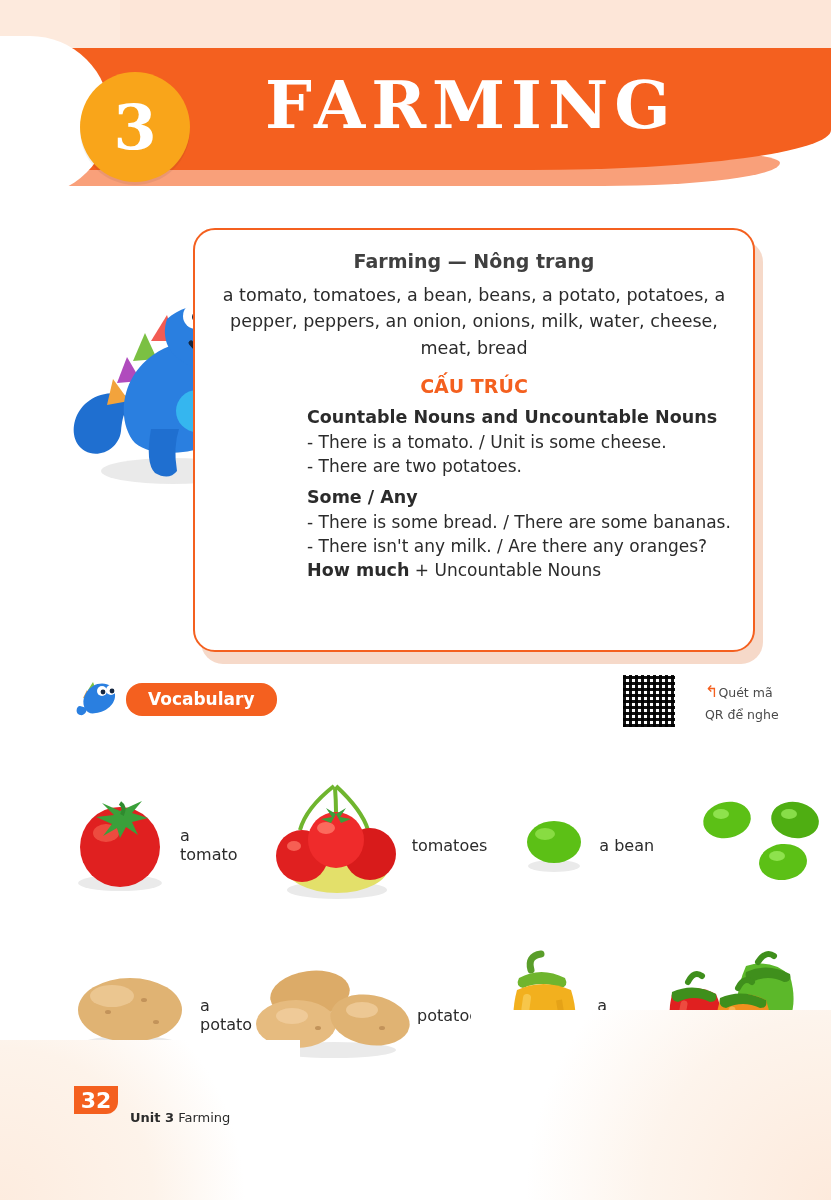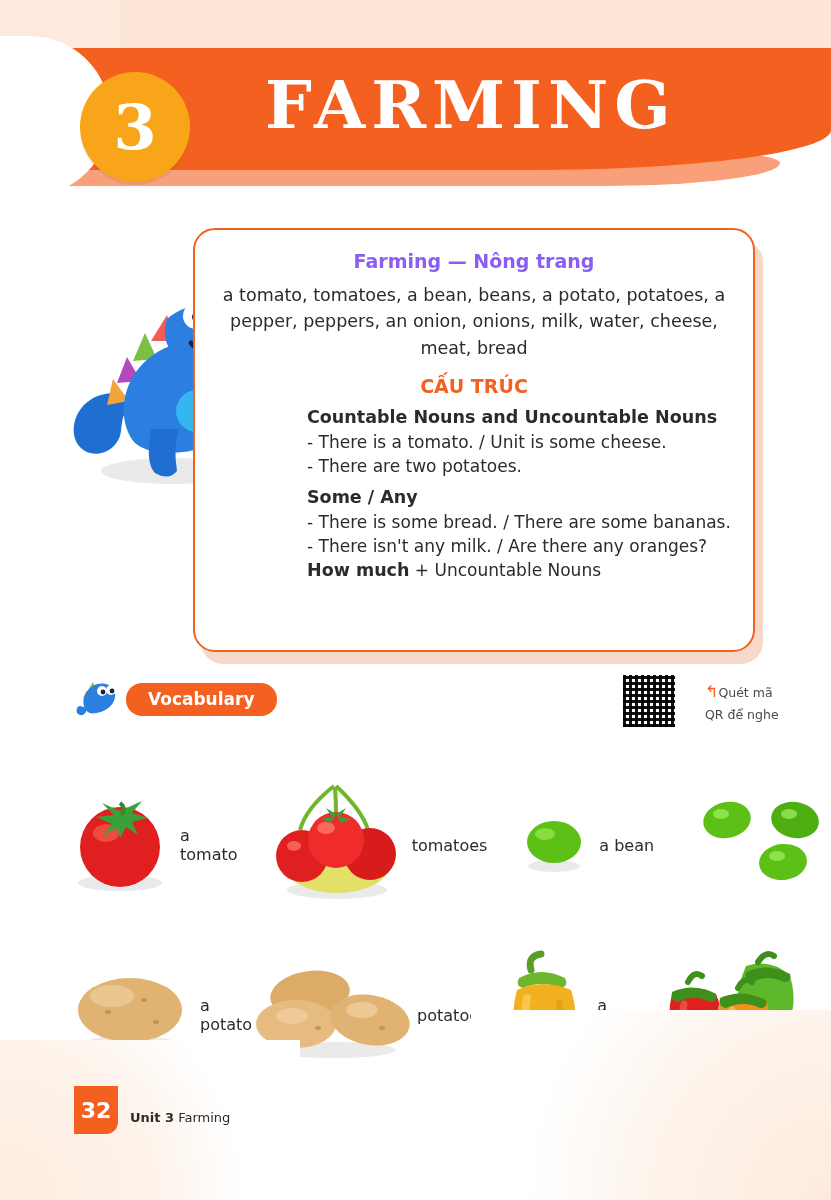--- a/index.html
+++ b/index.html
@@ -94,21 +94,21 @@
   .intro-shadow {
     position: absolute;
     left: 201px; top: 240px;
     width: 562px; height: 424px;
     border-radius: 22px;
     background: #f6d9c9;
     z-index: -1;
   }
   .card-heading {
     text-align: center;
-    color: #8b5cf6;
+    color: #404040;
     font-weight: bold;
     font-size: 19px;
     margin-top: 20px;
   }
   .word-list {
     text-align: center;
     font-size: 17.5px;
     color: #2b2b2b;
     line-height: 1.5;
     margin: 10px 22px 0 22px;
@@ -203,21 +203,21 @@
   }
   .footer-corner2 {
     position: absolute;
     right: 0; bottom: 0;
     width: 360px; height: 190px;
     background: radial-gradient(circle at 100% 100%, #fdeadc 0%, #fdf4ec 45%, #ffffff 75%);
   }
   .page-num {
     position: absolute;
     left: 74px; top: 1086px;
-    width: 44px; height: 48px;
+    width: 44px; height: 28px;
     background: #f4601f;
     color: #ffffff;
     font-weight: bold;
     font-size: 22px;
     display: flex;
     align-items: center;
     justify-content: center;
     border-bottom-right-radius: 12px;
   }
   .footer-text {

